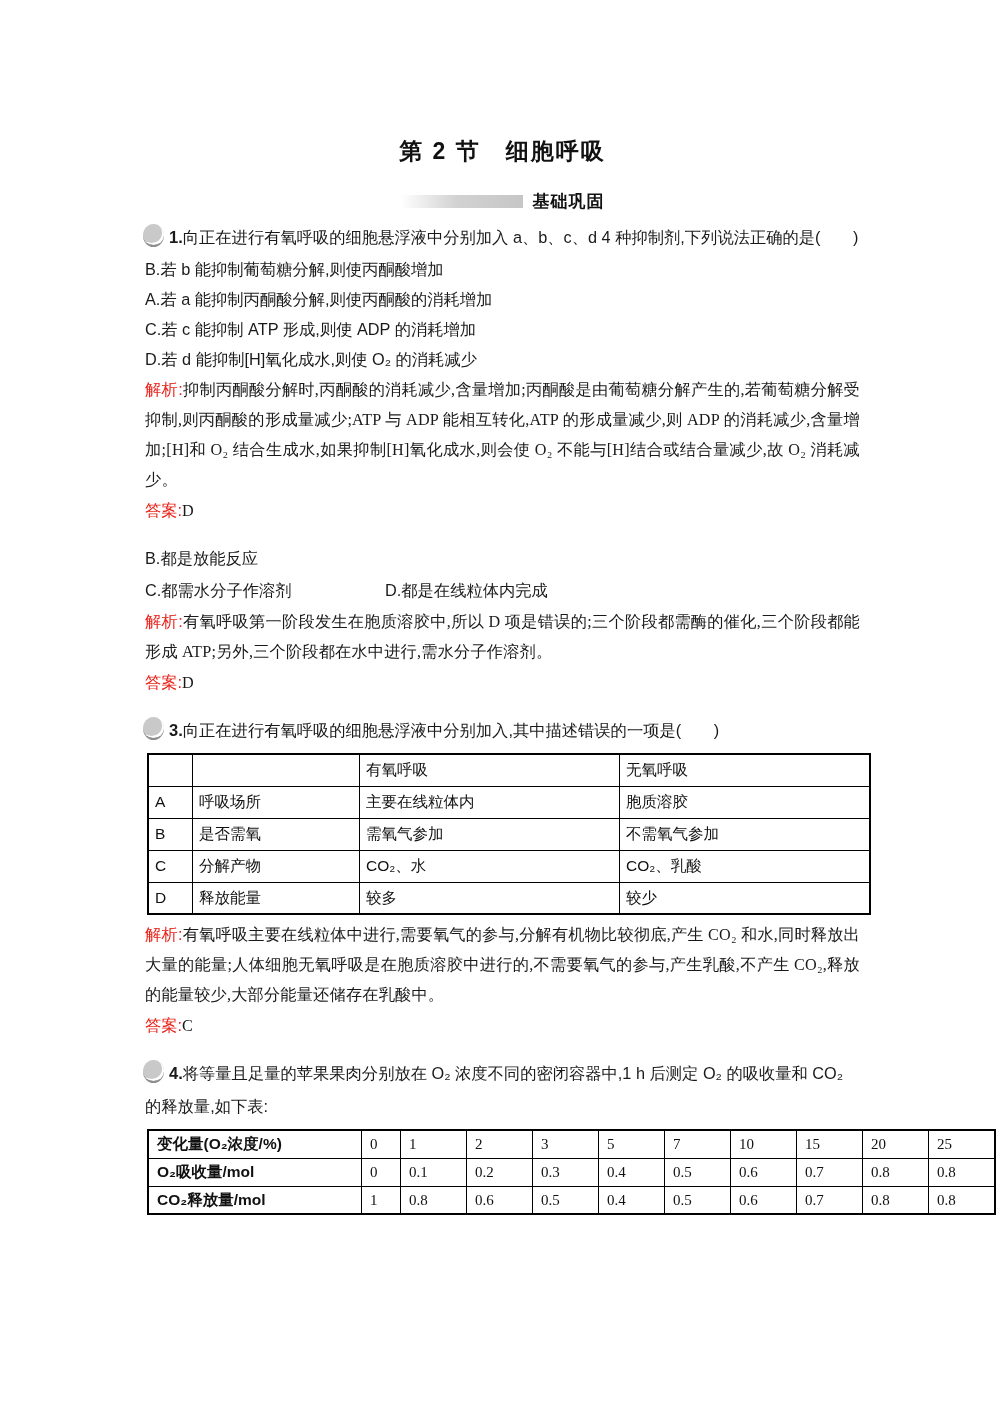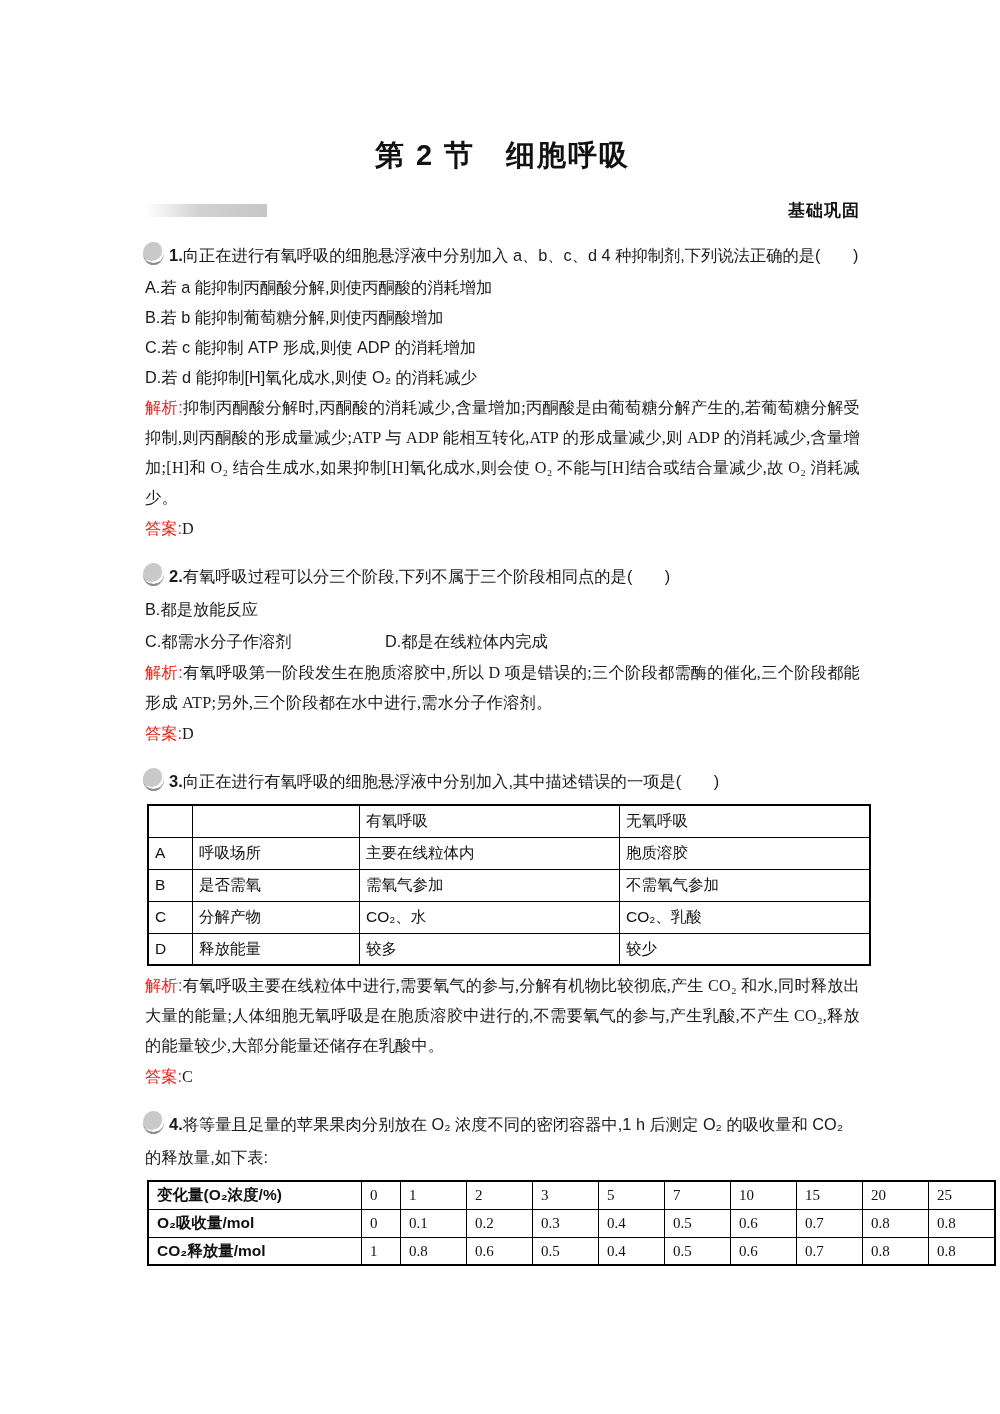--- a/index.html
+++ b/index.html
@@ -27,31 +27,31 @@
     left: 145px;
     top: 128px;
     width: 715px;
   }
 
   
   .chapter-title {
     text-align: center;
     font-family: "Liberation Sans", "DejaVu Sans", sans-serif;
     font-weight: bold;
-    font-size: 29px;
+    font-size: 23px;
     letter-spacing: 2px;
     color: #111;
     margin: 0 0 6px 0;
     padding-top: 8px;
   }
   .section-banner {
     display: flex;
     align-items: center;
-    justify-content: space-between;
-    margin: 22px 0 17px 0;
+    justify-content: center;
+    margin: 22px 0 8px 0;
     height: 24px;
     gap: 8px;
   }
   .banner-bar {
     width: 122px;
     height: 13px;
     background: linear-gradient(to right, #ffffff 0%, #d2d2d2 45%, #c6c6c6 100%);
     margin-right: 2px;
   }
   .banner-label {
@@ -166,32 +166,29 @@
 
     <div class="section-banner">
       <span class="banner-bar"></span>
       <span class="banner-label">基础巩固</span>
     </div>
 
     <div class="question-block">
       <p class="q-stem">
         <span class="q-bullet"></span><span class="q-num">1.</span><span>向正在进行有氧呼吸的细胞悬浮液中分别加入 a、b、c、d 4 种抑制剂,下列说法正确的是(　　)</span>
       </p>
+      <p class="opt-line">B.若 b 能抑制葡萄糖分解,则使丙酮酸增加</p>
       <p class="opt-line">A.若 a 能抑制丙酮酸分解,则使丙酮酸的消耗增加</p>
-      <p class="opt-line">B.若 b 能抑制葡萄糖分解,则使丙酮酸增加</p>
       <p class="opt-line">C.若 c 能抑制 ATP 形成,则使 ADP 的消耗增加</p>
       <p class="opt-line">D.若 d 能抑制[H]氧化成水,则使 O₂ 的消耗减少</p>
       <p class="explain"><span class="lbl-red">解析:</span><span>抑制丙酮酸分解时,丙酮酸的消耗减少,含量增加;丙酮酸是由葡萄糖分解产生的,若葡萄糖分解受抑制,则丙酮酸的形成量减少;ATP 与 ADP 能相互转化,ATP 的形成量减少,则 ADP 的消耗减少,含量增加;[H]和 O₂ 结合生成水,如果抑制[H]氧化成水,则会使 O₂ 不能与[H]结合或结合量减少,故 O₂ 消耗减少。</span></p>
       <p class="answer"><span class="lbl-red">答案:</span><span class="ans-val">D</span></p>
     </div>
 
     <div class="question-block">
-      <p class="q-stem">
-        <span class="q-bullet"></span><span class="q-num">2.</span><span>有氧呼吸过程可以分三个阶段,下列不属于三个阶段相同点的是(　　)</span>
-      </p>
       <div class="opt-line opt-two-col">
         <span>B.都是放能反应</span>
       </div>
       <div class="opt-line opt-two-col">
         <span class="col-a">C.都需水分子作溶剂</span>
         <span>D.都是在线粒体内完成</span>
       </div>
       <p class="explain"><span class="lbl-red">解析:</span><span>有氧呼吸第一阶段发生在胞质溶胶中,所以 D 项是错误的;三个阶段都需酶的催化,三个阶段都能形成 ATP;另外,三个阶段都在水中进行,需水分子作溶剂。</span></p>
       <p class="answer"><span class="lbl-red">答案:</span><span class="ans-val">D</span></p>
     </div>

